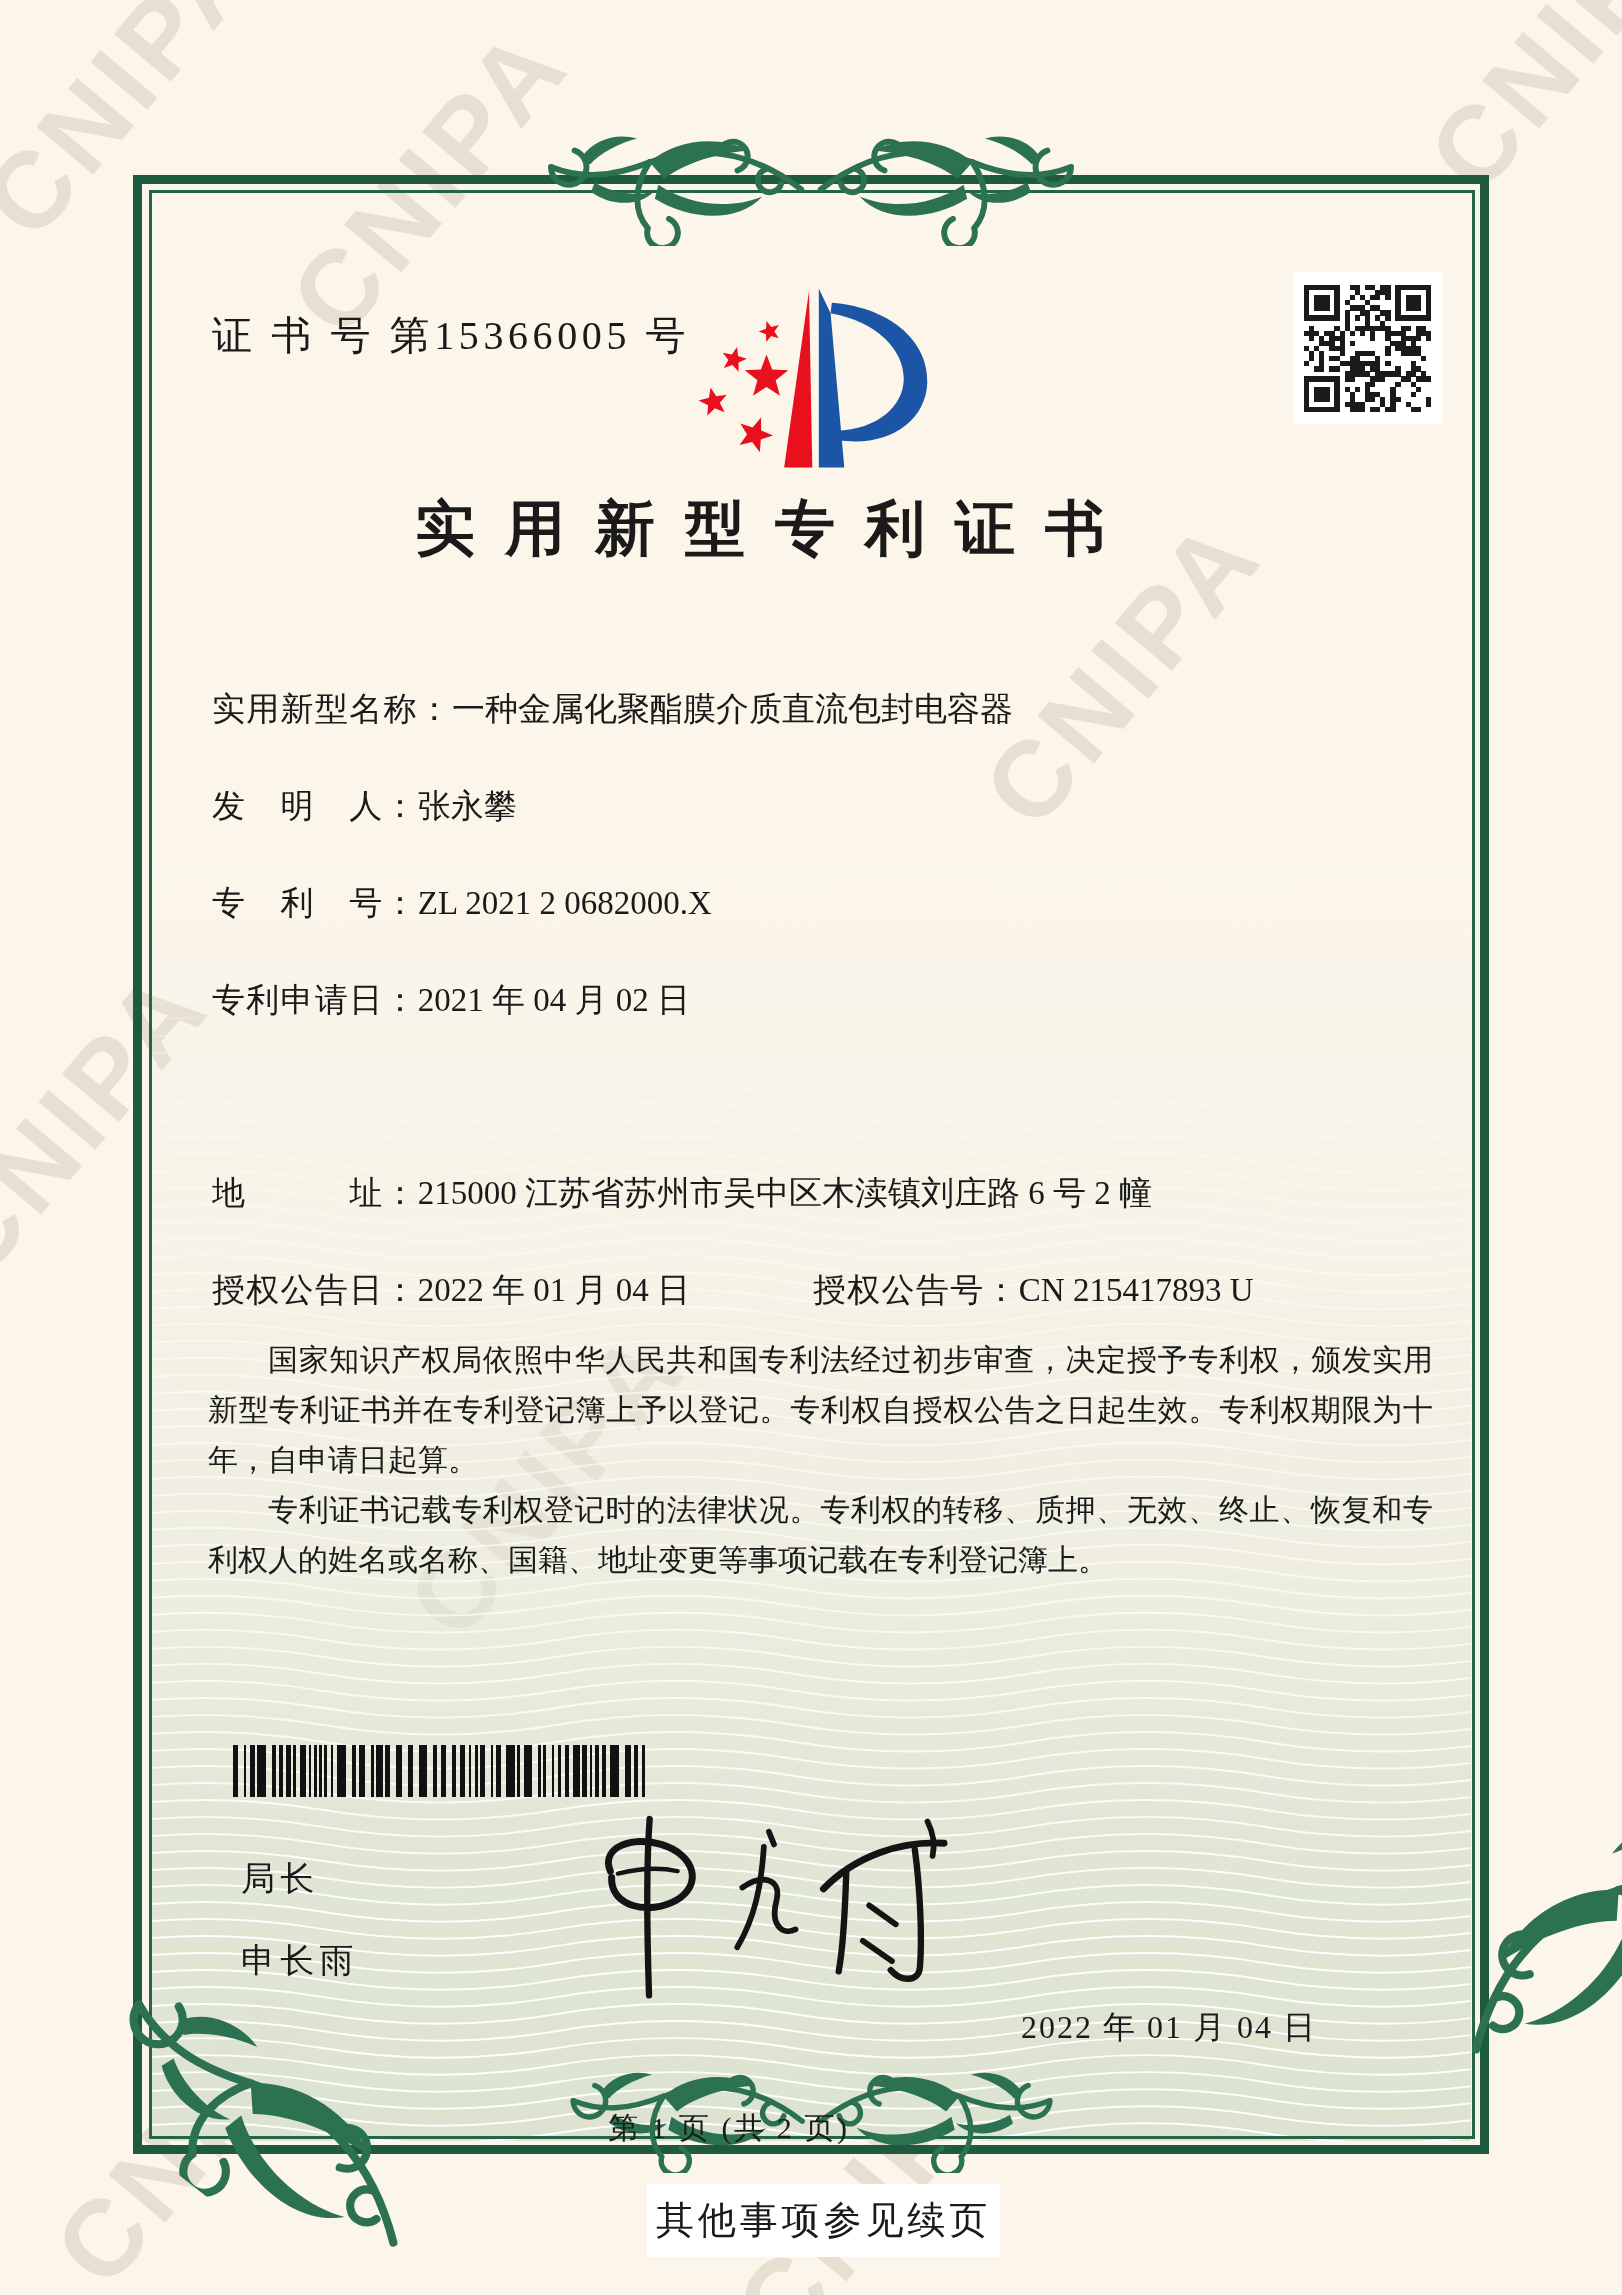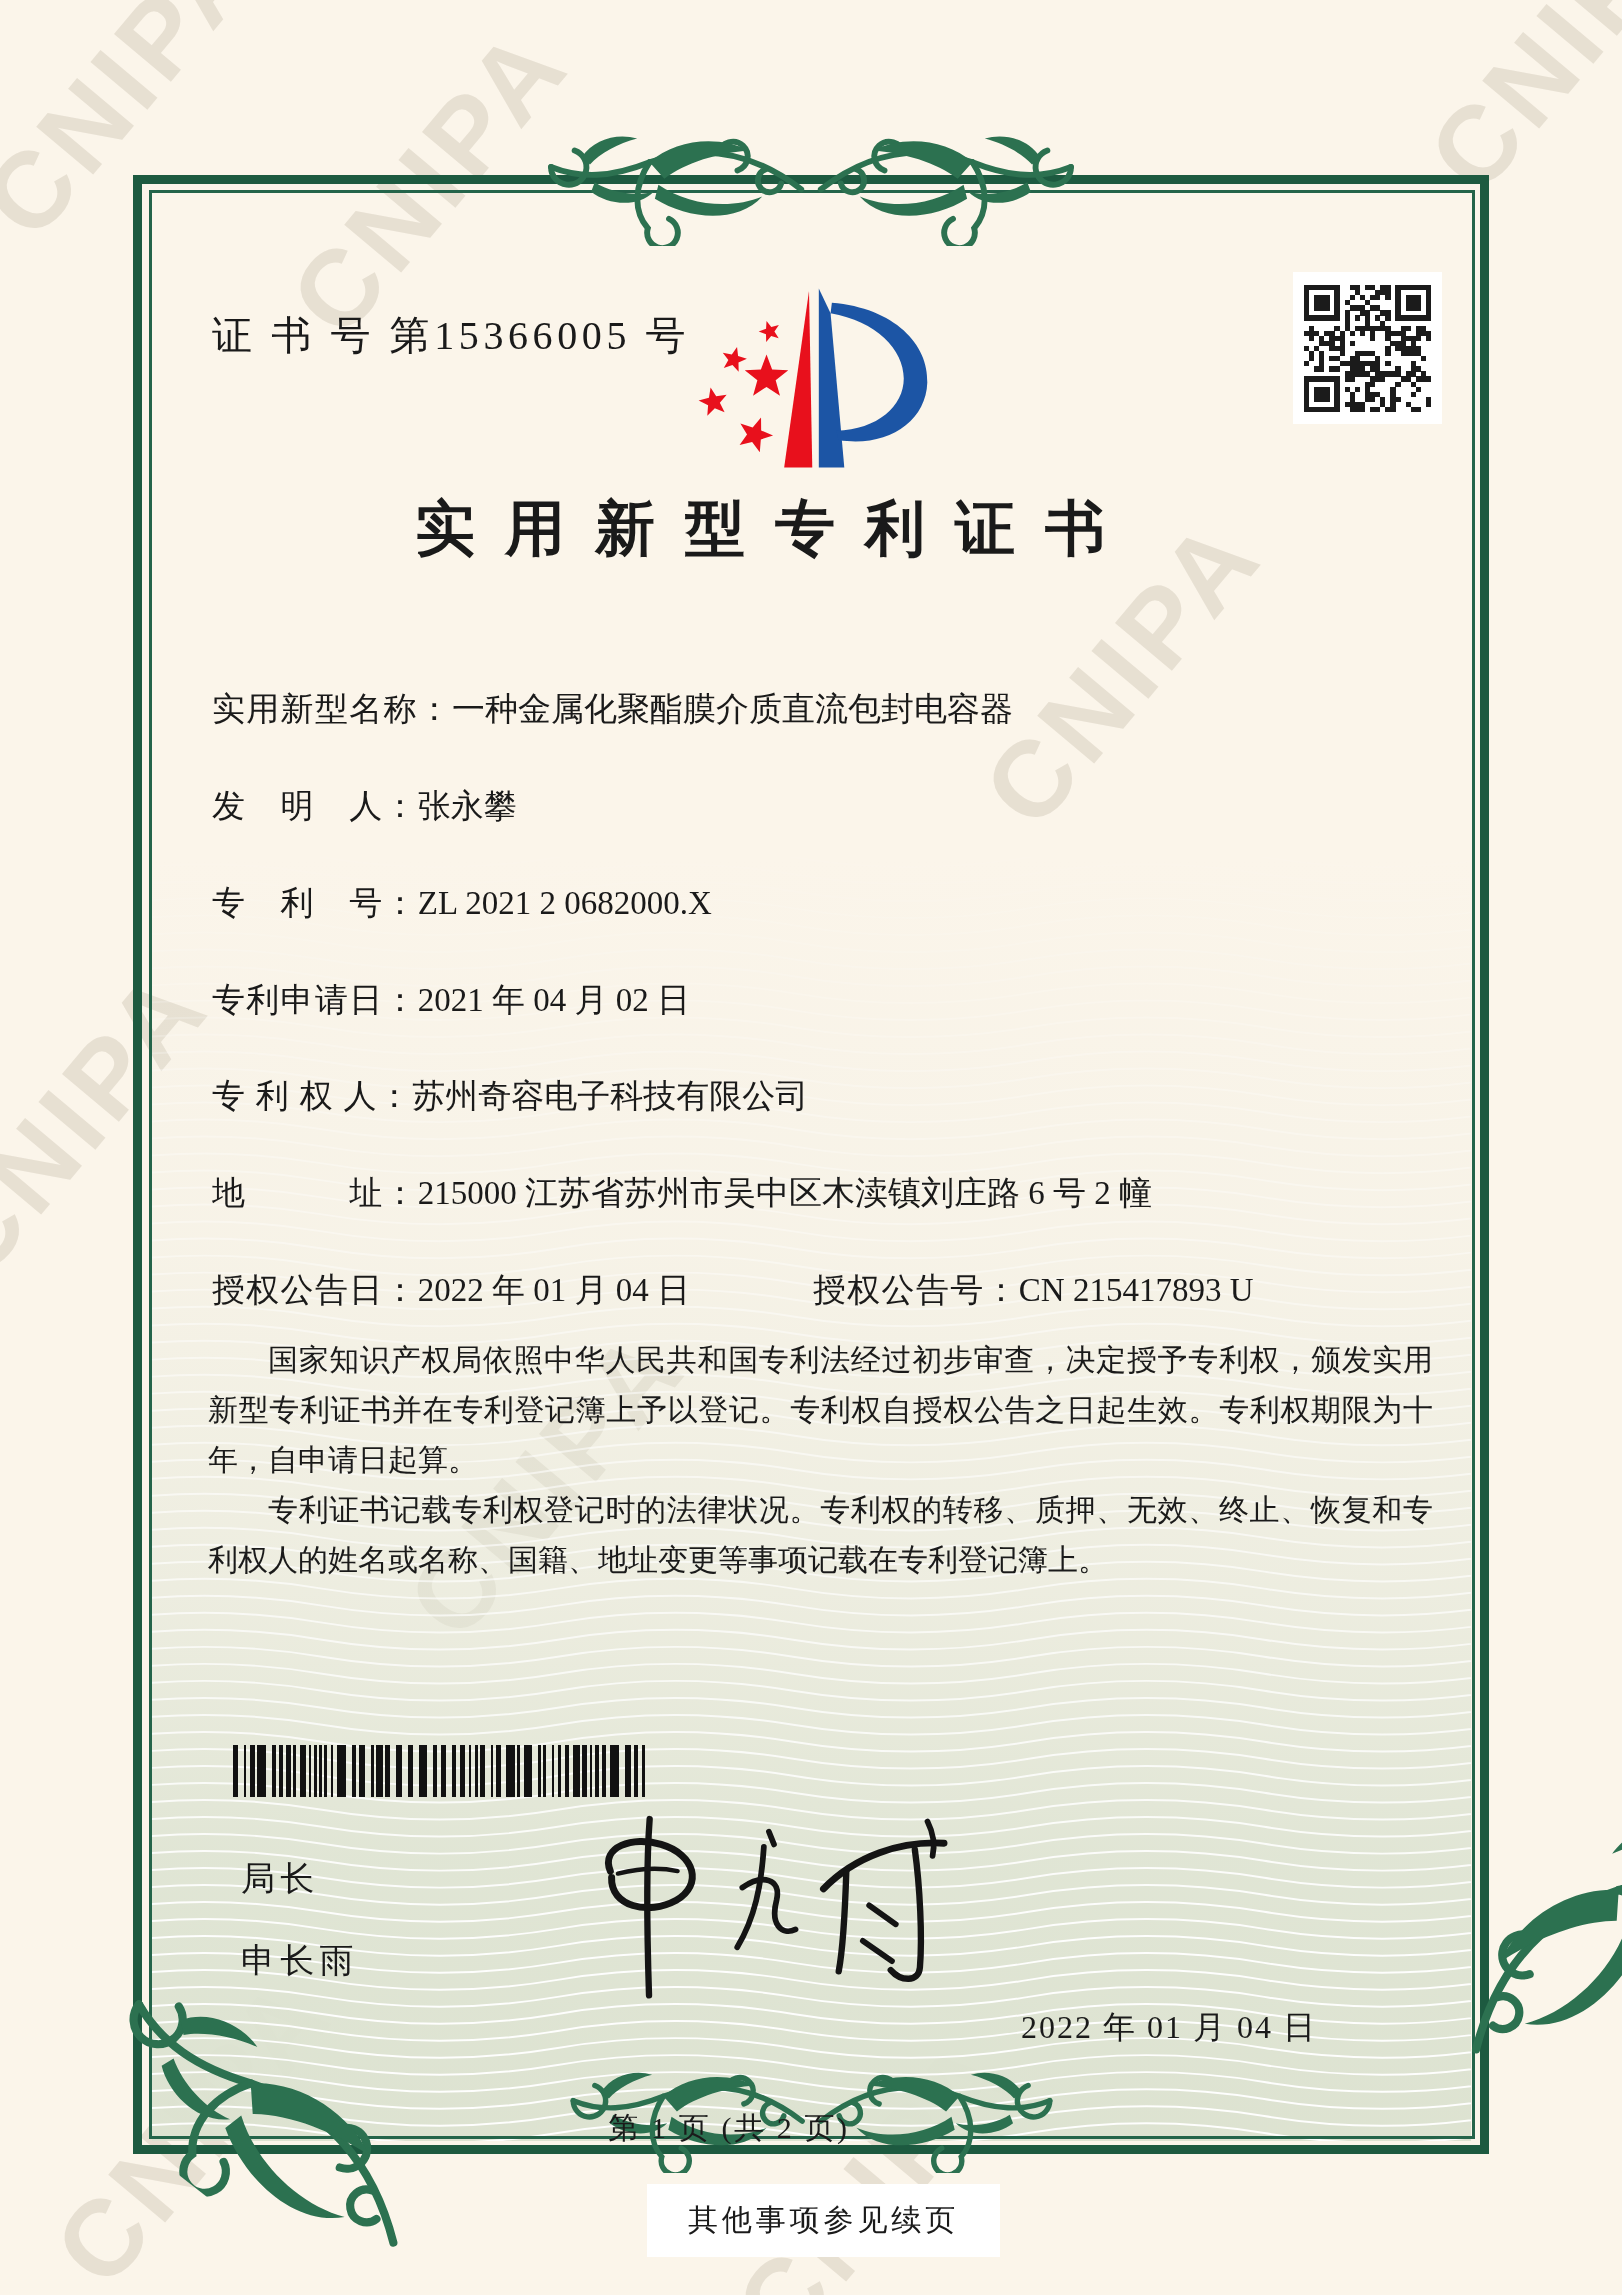--- a/index.html
+++ b/index.html
@@ -50,21 +50,21 @@
   .signer-title{position:absolute; left:241px; top:1856px; font-size:34px;
     font-family:"Liberation Sans","DejaVu Sans",sans-serif; font-weight:500; letter-spacing:5.2px;}
   .signer-name{position:absolute; left:241px; top:1938px; font-size:34px;
     font-family:"Liberation Sans","DejaVu Sans",sans-serif; font-weight:500; letter-spacing:5.2px;}
   .signature{position:absolute; left:571px; top:1807px; width:406px; height:203px;}
   .issue-date{position:absolute; left:1021px; top:2006px; font-size:32px; letter-spacing:2px;}
   .page-info{position:absolute; left:0; top:2108px; width:1458px; text-align:center;
     font-size:30px; letter-spacing:2.6px;}
   .footer-strip{position:absolute; left:647px; top:2184px; width:353px; height:73px;
     background:#ffffff; display:flex; align-items:center; justify-content:center;}
-  .footer-strip span{font-size:30px; letter-spacing:3.9px;}
+  .footer-strip span{font-size:38px; letter-spacing:3.9px;}
 </style>
 </head>
 <body>
 
 <div class="page">
 
   <div id="wm-layer">
       <div class="wm" style="left: -59px; top: 19.6px;">CNIPA</div>
       <div class="wm" style="left: 249px; top: 118px;">CNIPA</div>
       <div class="wm" style="left: 1387px; top: -26px;">CNIPA</div>
@@ -522,21 +522,20 @@
         <rect x="170.72" y="186.24" width="8" height="8" fill="#1b1b1b"></rect>
       </svg>
   </div>
 
   <div class="title">实用新型专利证书</div>
 
   <div class="row" style="top:687px"><span class="lbl">实用新型名称：</span><span>一种金属化聚酯膜介质直流包封电容器</span></div>
   <div class="row" style="top:784px"><span class="lbl">发　明　人：</span><span>张永攀</span></div>
   <div class="row" style="top:881px"><span class="lbl">专　利　号：</span><span>ZL 2021 2 0682000.X</span></div>
   <div class="row" style="top:978px"><span class="lbl">专利申请日：</span><span>2021 年 04 月 02 日</span></div>
-  <div class="row" style="top:1074px"><span class="lbl">专 利 权 人：</span><span>苏州奇容电子科技有限公司</span></div>
   <div class="row" style="top:1171px"><span class="lbl">地　　　址：</span><span>215000 江苏省苏州市吴中区木渎镇刘庄路 6 号 2 幢</span></div>
   <div class="row" style="top:1268px">
     <span class="lbl">授权公告日：</span><span>2022 年 01 月 04 日</span>
     <span class="part2"><span class="lbl">授权公告号：</span><span>CN 215417893 U</span></span>
   </div>
 
   <div class="body-text">
     <p>国家知识产权局依照中华人民共和国专利法经过初步审查，决定授予专利权，颁发实用新型专利证书并在专利登记簿上予以登记。专利权自授权公告之日起生效。专利权期限为十年，自申请日起算。</p>
     <p>专利证书记载专利权登记时的法律状况。专利权的转移、质押、无效、终止、恢复和专利权人的姓名或名称、国籍、地址变更等事项记载在专利登记簿上。</p>
   </div>

